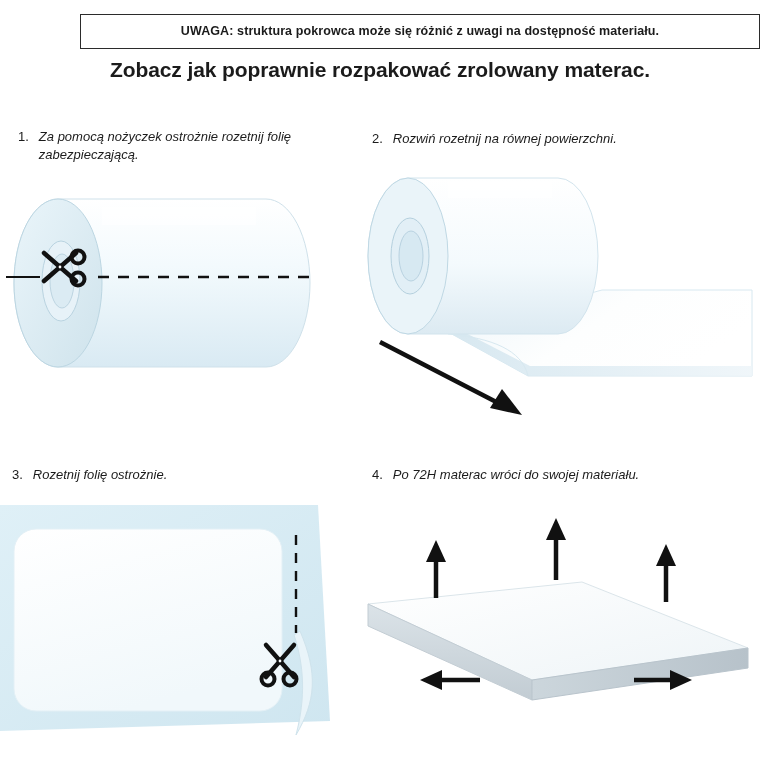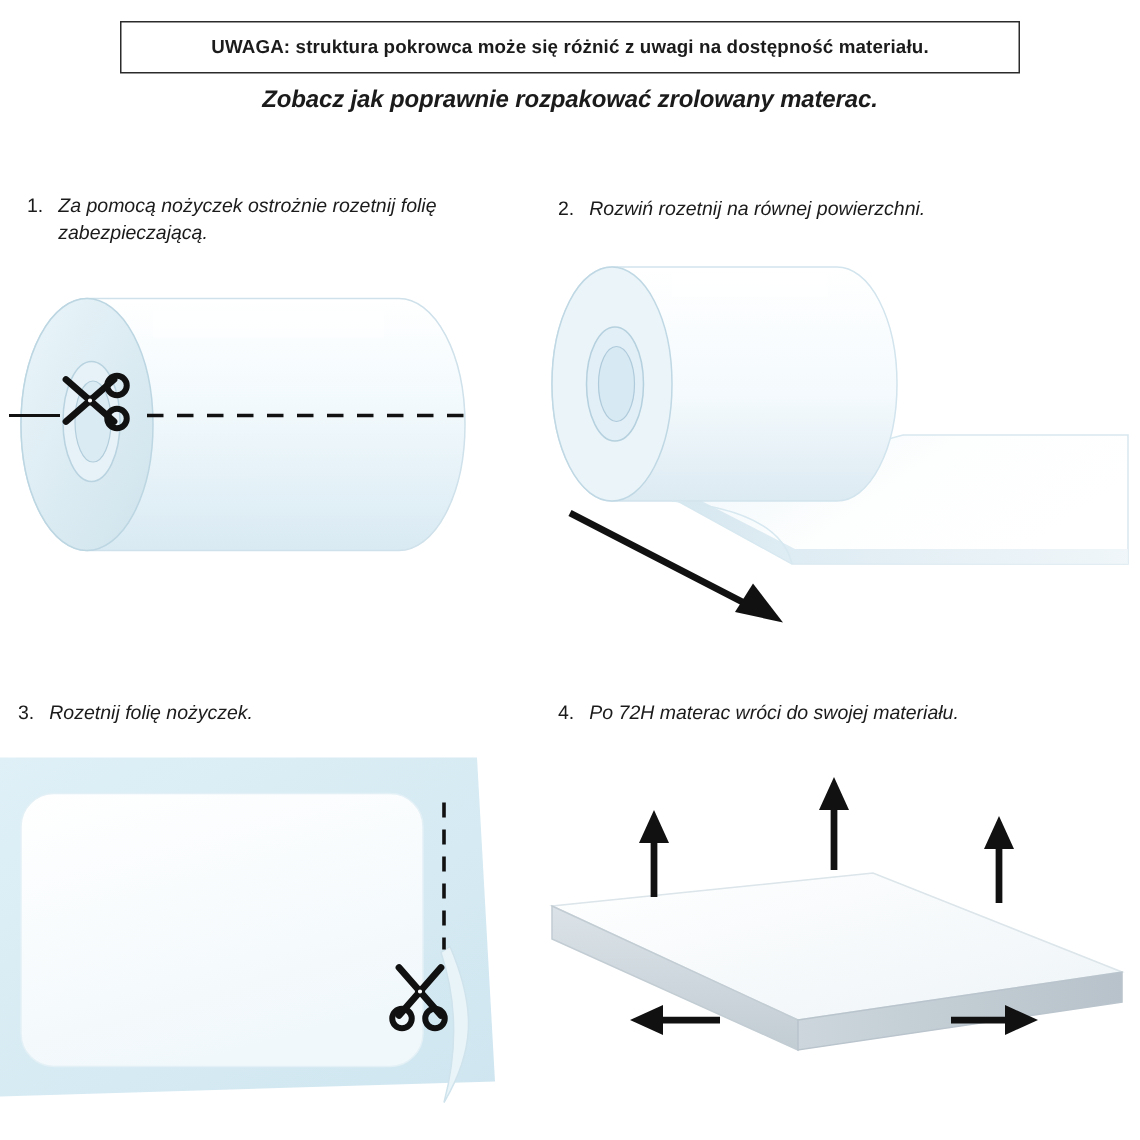--- a/index.html
+++ b/index.html
@@ -14,42 +14,41 @@
     font-family: "Liberation Sans", sans-serif;
     color: #1b1b1b;
     overflow: hidden;
   }
 
   
   .notice {
     position: absolute;
     left: 80px;
     top: 14px;
-    width: 600px;
+    width: 680px;
     box-sizing: border-box;
     border: 1px solid #2b2b2b;
     background: #ffffff;
     text-align: center;
     padding: 9px 6px 10px 6px;
     font-size: 12.5px;
     font-weight: bold;
     letter-spacing: 0.1px;
   }
 
   
   .title {
     position: absolute;
     left: 0;
     top: 58px;
     width: 760px;
     text-align: center;
-    font-size: 16px;
+    font-size: 21px;
     font-weight: bold;
     letter-spacing: -0.1px;
-    font-style: italic;
   }
 
   
   .step-cap {
     position: absolute;
     display: flex;
     gap: 10px;
     font-size: 13px;
     line-height: 1.35;
   }
@@ -82,21 +81,21 @@
 <div class="step-cap" id="cap1">
   <span class="num">1.</span>
   <span class="txt">Za pomocą nożyczek ostrożnie rozetnij folię zabezpieczającą.</span>
 </div>
 <div class="step-cap" id="cap2">
   <span class="num">2.</span>
   <span class="txt">Rozwiń rozetnij na równej powierzchni.</span>
 </div>
 <div class="step-cap" id="cap3">
   <span class="num">3.</span>
-  <span class="txt">Rozetnij folię nożyczek.</span>
+  <span class="txt">Rozetnij folię ostrożnie.</span>
 </div>
 <div class="step-cap" id="cap4">
   <span class="num">4.</span>
   <span class="txt">Po 72H materac wróci do swojej materiału.</span>
 </div>
 
 <div class="panel" id="panel1">
   <svg width="330" height="190" viewBox="0 0 330 190">
     <defs>
       <linearGradient id="rollBody" x1="0" y1="0" x2="0" y2="1">

